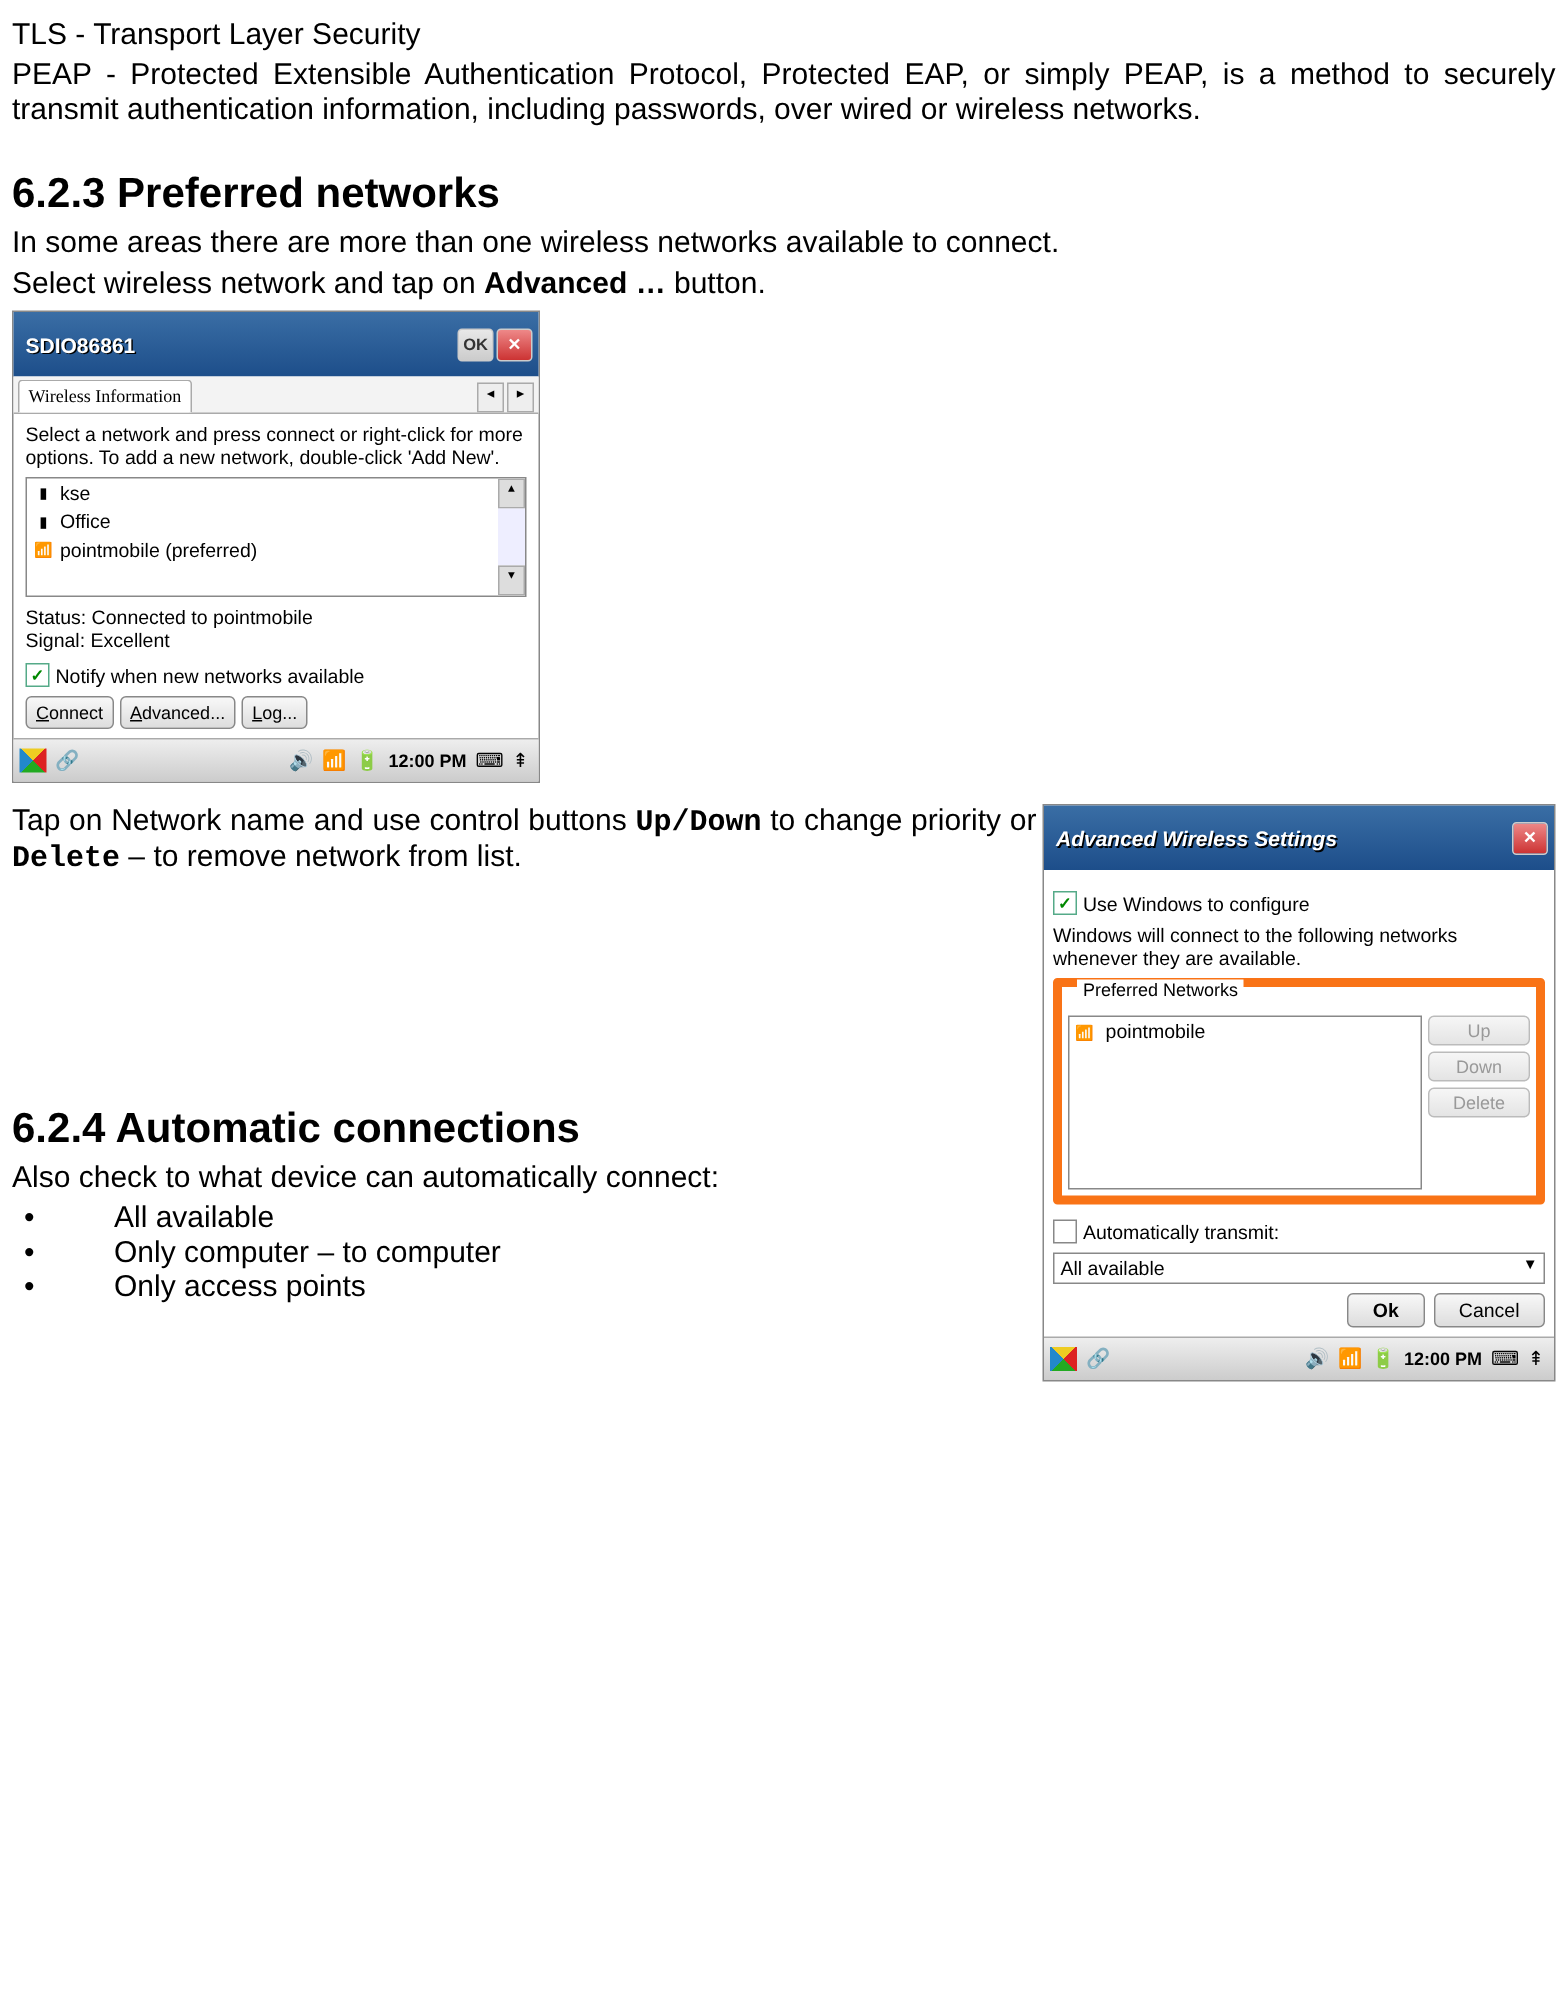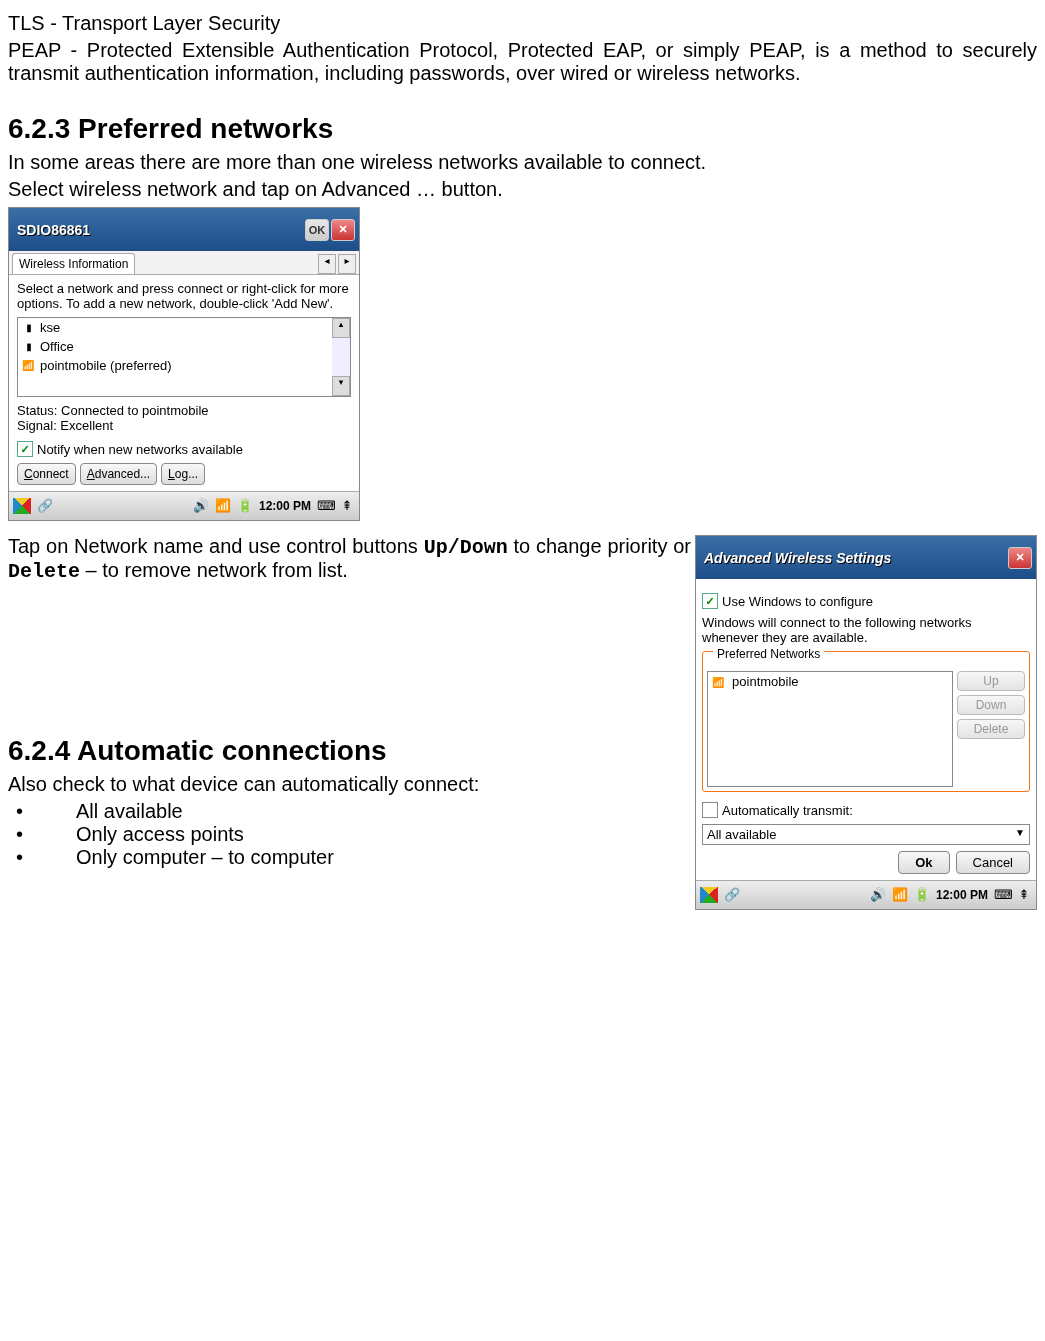--- a/index.html
+++ b/index.html
@@ -7,21 +7,21 @@
     padding: 8px;
     font-family: Arial, Helvetica, sans-serif;
     font-size: 20px;
     width: 1045px;
     box-sizing: border-box;
     color: #000;
   }
   .justify { text-align: justify; }
   h2 { font-size: 28px; font-weight: bold; margin: 28px 0 6px 0; }
   p { margin: 4px 0; }
-  .bold { font-weight: normal; text-align: right; }
+  .bold { font-weight: bold; text-align: right; }
   .mono { font-family: "Courier New", monospace; font-weight: bold; }
   ul.bullets { margin: 4px 0; padding-left: 8px; list-style: none; }
   ul.bullets li::before { content: "•"; display: inline-block; width: 60px; }
 
   
   .shot1 {
     width: 350px; border: 1px solid #888; margin: 6px 0 10px 0;
     font-family: Tahoma, sans-serif; font-size: 13px; position: relative;
     background: #fff;
   }
@@ -35,21 +35,21 @@
     width: 22px; height: 20px; border: 1px solid #ccc; margin-left: 2px;
     display: flex; align-items: center; justify-content: center;
     border-radius: 3px; font-size: 11px; font-weight: bold;
   }
   .ok-btn { background: linear-gradient(#e8e8e8,#ccc); color: #333; }
   .close-btn { background: linear-gradient(#e88,#c33); color: #fff; }
 
   .tabrow { display: flex; border-bottom: 1px solid #aaa; padding: 2px 3px 0 3px; background: #f3f3f3; }
   .tab {
     border: 1px solid #aaa; border-bottom: none; padding: 3px 6px;
-    background: #fff; font-size: 12px; border-radius: 3px 3px 0 0; margin-right: 2px;
+    background: #fff; font-size: 12px; border-radius: 3px 3px 0 0; margin-right: 2px; font-family: Liberation Serif, serif;
   }
   .arrow-btn {
     width: 16px; height: 18px; border: 1px solid #aaa; background: #eee;
     text-align: center; font-size: 10px; margin-left: 2px; align-self: flex-end;
   }
   .spacer { flex: 1; }
 
   .pane { padding: 6px 8px; font-size: 13px; }
 
   .netlist {
@@ -88,21 +88,21 @@
   
   .twocol { display: flex; gap: 4px; align-items: flex-start; }
   .leftcol { flex: 1; }
   .shot2 {
     width: 340px; border: 1px solid #888; margin-top: 4px;
     font-family: Tahoma, sans-serif; font-size: 13px;
   }
   .shot2 .titlebar .title { font-style: italic; }
   .pane2 { padding: 6px; }
   .group {
-    border: 1px solid #f97316; border-radius: 3px; padding: 4px; margin-top: 6px; position: relative;
+    border: 6px solid #f97316; border-radius: 3px; padding: 4px; margin-top: 6px; position: relative;
   }
   .grouptitle {
     position: relative; top: -10px; left: 6px; background: #fff; padding: 0 4px; display: inline-block;
     font-size: 12px;
   }
   .listbox {
     border: 1px solid #888; height: 110px; padding: 2px 4px; font-size: 13px; overflow:hidden;
   }
   .sidebtns { display:flex; flex-direction:column; gap:4px; }
   .dis-btn {
@@ -197,22 +197,22 @@
     <p class="justify">
       <span>Tap on Network name and use control buttons </span><span class="mono">Up/Down</span><span> to change priority or </span><span class="mono">Delete</span><span> – to remove network from list.</span>
     </p>
 
     <div style="height:120px"></div>
 
     <h2>6.2.4 Automatic connections</h2>
     <p>Also check to what device can automatically connect:</p>
     <ul class="bullets">
       <li>All available</li>
+      <li>Only computer – to computer</li>
       <li>Only access points</li>
-      <li>Only computer – to computer</li>
     </ul>
   </div>
 
   <div class="shot2">
     <div class="titlebar">
       <span class="title">Advanced Wireless Settings</span>
       <div class="btn close-btn">✕</div>
     </div>
     <div class="pane2">
       <div class="chk">

